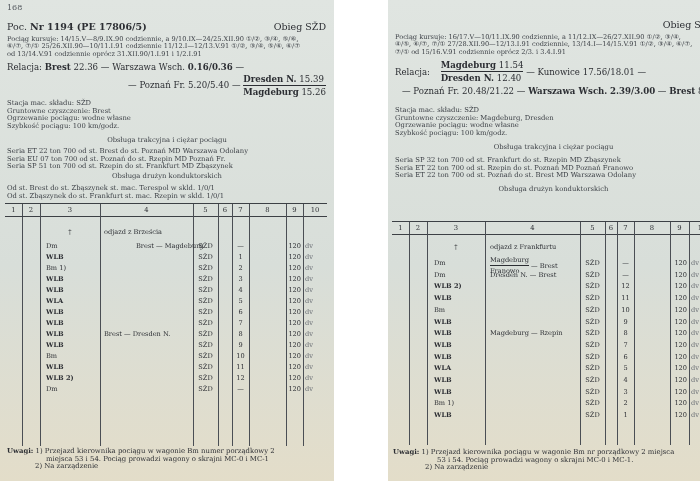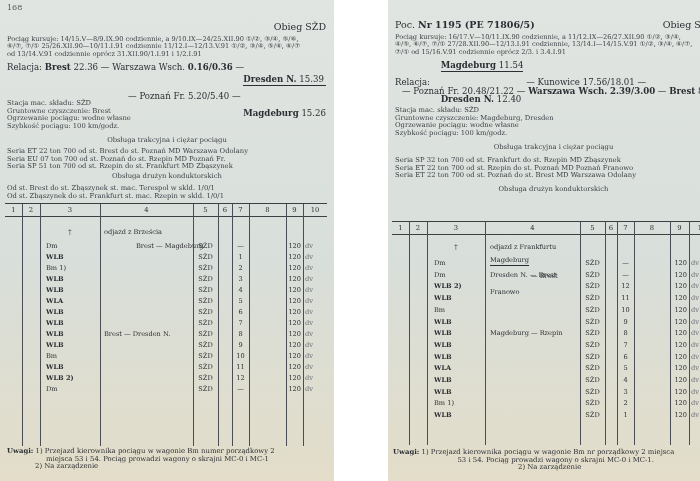--- a/index.html
+++ b/index.html
@@ -18,34 +18,38 @@
   .abs { position: absolute; white-space: nowrap; }
   .pnum  { font-size: 8px; color: #555a60; }
   .title { font-size: 9.5px; }
   .title b, b { font-weight: bold; }
   .small { font-size: 6.6px; line-height: 7.4px; color: #3b3f45; }
   .rel   { font-size: 8.6px; }
   .info  { font-size: 6.8px; line-height: 7.6px; color: #3a3e44; }
   .center { text-align: center; }
   .frac { display: inline-block; vertical-align: middle; text-align: left; }
   .frac .num { display: block; border-bottom: 1px solid #2c2e33; padding-bottom: 1px; }
-  .frac .den { display: block; padding-top: 1px; margin-top: 21px; }
+  .frac .den { display: block; padding-top: 1px; }
   .hline { position: absolute; height: 1px; background: #3c4045; }
   .vline { position: absolute; width: 1px; background: #4a4e54; }
   .hcell { position: absolute; font-size: 6.8px; text-align: center; }
   .cell  { position: absolute; font-size: 6.6px; white-space: nowrap; }
   .dv { color: #6a6f75; }
   .notes { font-size: 6.9px; line-height: 7.6px; }
 </style>
 </head>
 <body>
 
 <div class="page left">
   <div class="abs pnum" style="left:7px;top:3px;">168</div>
 
+  <div class="abs title" style="left:7px;top:21px;">
+    <span>Poc.</span>
+    <b>Nr 1194 (PE 17806/5)</b>
+  </div>
   <div class="abs title" style="right:8px;top:21px;">Obieg SŽD</div>
 
   <div class="abs small" style="left:7px;top:36px;">
     <div>Pociąg kursuje: 14/15.V—8/9.IX.90 codziennie, a 9/10.IX—24/25.XII.90 ①/②, ③/④, ⑤/⑥,</div>
     <div>⑥/⑦, ⑦/① 25/26.XII.90—10/11.I.91 codziennie 11/12.I—12/13.V.91 ①/②, ③/④, ⑤/⑥, ⑥/⑦</div>
     <div>od 13/14.V.91 codziennie oprócz 31.XII.90/1.I.91 i 1/2.I.91</div>
   </div>
 
   <div class="abs rel" style="left:7px;top:62px;">
     <span>Relacja:</span>
@@ -218,24 +222,20 @@
   <div class="abs notes" style="left:7px;top:448px;">
     <div><b>Uwagi:</b> <span>1) Przejazd kierownika pociągu w wagonie Bm numer porządkowy 2</span></div>
     <div style="padding-left:39px;">miejsca 53 i 54. Pociąg prowadzi wagony o skrajni MC-0 i MC-1</div>
     <div style="padding-left:28px;">2) Na zarządzenie</div>
   </div>
 </div>
 
 <div class="page right">
   <div class="abs pnum" style="right:4px;top:1px;">169</div>
 
-  <div class="abs title" style="left:7px;top:19px;">
-    <span>Poc.</span>
-    <b>Nr 1195 (PE 71806/5)</b>
-  </div>
   <div class="abs title" style="right:4px;top:19px;">Obieg SŽD</div>
 
   <div class="abs small" style="left:7px;top:34px;">
     <div>Pociąg kursuje: 16/17.V—10/11.IX.90 codziennie, a 11/12.IX—26/27.XII.90 ①/②, ③/④,</div>
     <div>④/⑤, ⑥/⑦, ⑦/① 27/28.XII.90—12/13.I.91 codziennie, 13/14.I—14/15.V.91 ①/②, ③/④, ⑥/⑦,</div>
     <div>⑦/① od 15/16.V.91 codziennie oprócz 2/3. i 3.4.I.91</div>
   </div>
 
   <div class="abs rel" style="left:7px;top:60px;">
     <span style="vertical-align:middle;">Relacja:</span>
@@ -403,18 +403,18 @@
         <div>
           <div class="cell" style="left: 46px; top: 411.1px; font-weight: bold;">WLB</div>
           <div class="cell" style="left: 192px; width: 25px; text-align: center; top: 411.1px;">SŽD</div>
           <div class="cell" style="left: 229px; width: 17px; text-align: center; top: 411.1px;">1</div>
           <div class="cell" style="left: 282px; width: 17px; text-align: right; top: 411.1px;">120</div>
           <div class="cell dv" style="left: 303px; top: 411.1px;">dv</div>
         </div>
       </div>
   </div>
 
-  <div class="abs notes" style="left:5px;top:449px;text-align:center;">
+  <div class="abs notes" style="left:5px;top:449px;">
     <div><b>Uwagi:</b> <span>1) Przejazd kierownika pociągu w wagonie Bm nr porządkowy 2 miejsca</span></div>
     <div style="padding-left:44px;">53 i 54. Pociąg prowadzi wagony o skrajni MC-0 i MC-1.</div>
     <div style="padding-left:32px;">2) Na zarządzenie</div>
   </div>
 </div>
 
 </body></html>

